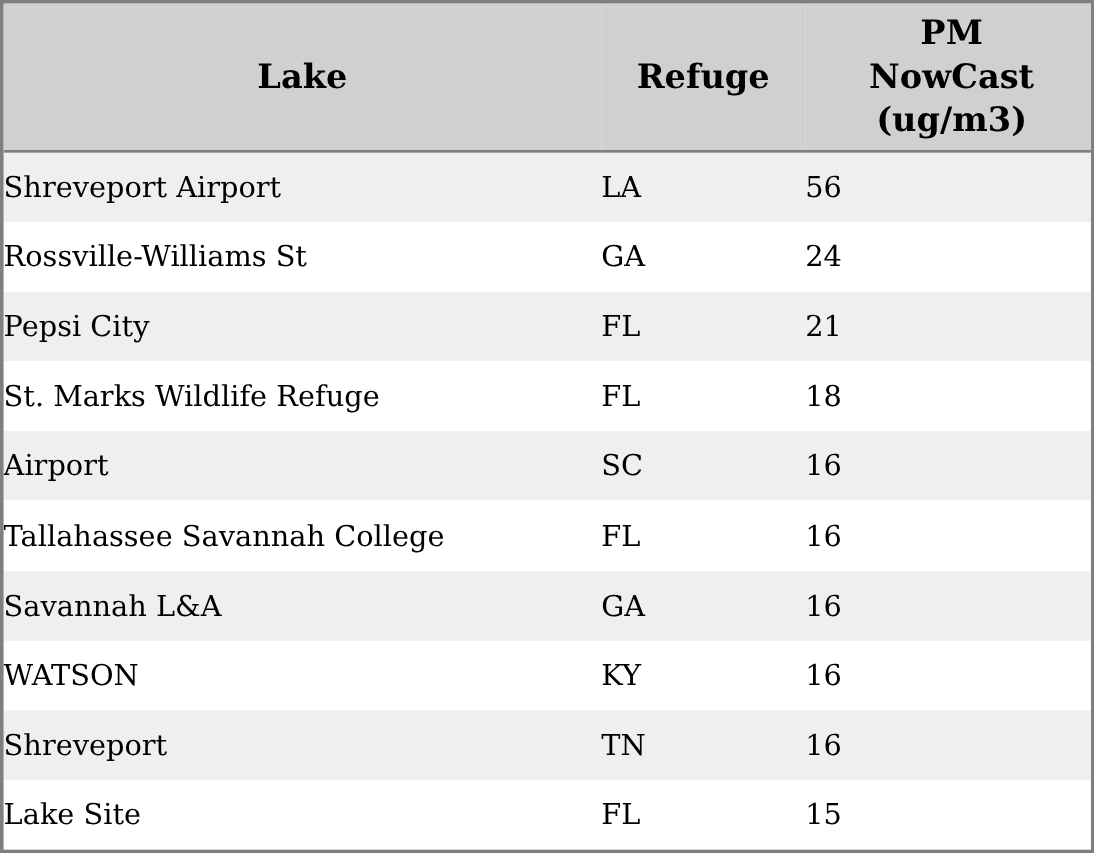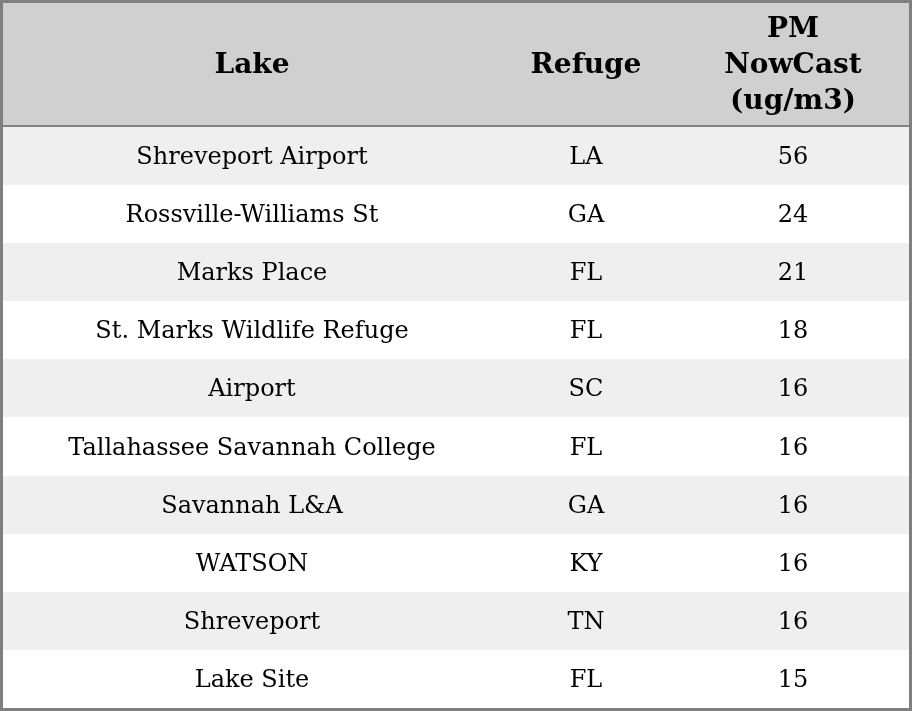--- a/index.html
+++ b/index.html
@@ -30,21 +30,20 @@
     font-size: 28px;
     font-weight: bold;
     text-align: center;
     vertical-align: middle;
     line-height: 1.28;
     white-space: pre-line;
     padding: 0;
   }
   table.pm-table tbody td {
     font-size: 24px;
-    text-align: center;
     vertical-align: middle;
     height: 57px;
     padding: 0;
     overflow: hidden;
   }
   table.pm-table tbody tr:nth-child(odd)  { background: #efefef; }
   table.pm-table tbody tr:nth-child(even) { background: #ffffff; }
 </style>
 </head>
 <body>
@@ -70,21 +69,21 @@
         <td>Shreveport Airport</td>
         <td>LA</td>
         <td>56</td>
       </tr>
       <tr>
         <td>Rossville-Williams St</td>
         <td>GA</td>
         <td>24</td>
       </tr>
       <tr>
-        <td>Marks Place</td>
+        <td>Pepsi City</td>
         <td>FL</td>
         <td>21</td>
       </tr>
       <tr>
         <td>St. Marks Wildlife Refuge</td>
         <td>FL</td>
         <td>18</td>
       </tr>
       <tr>
         <td>Airport</td>

